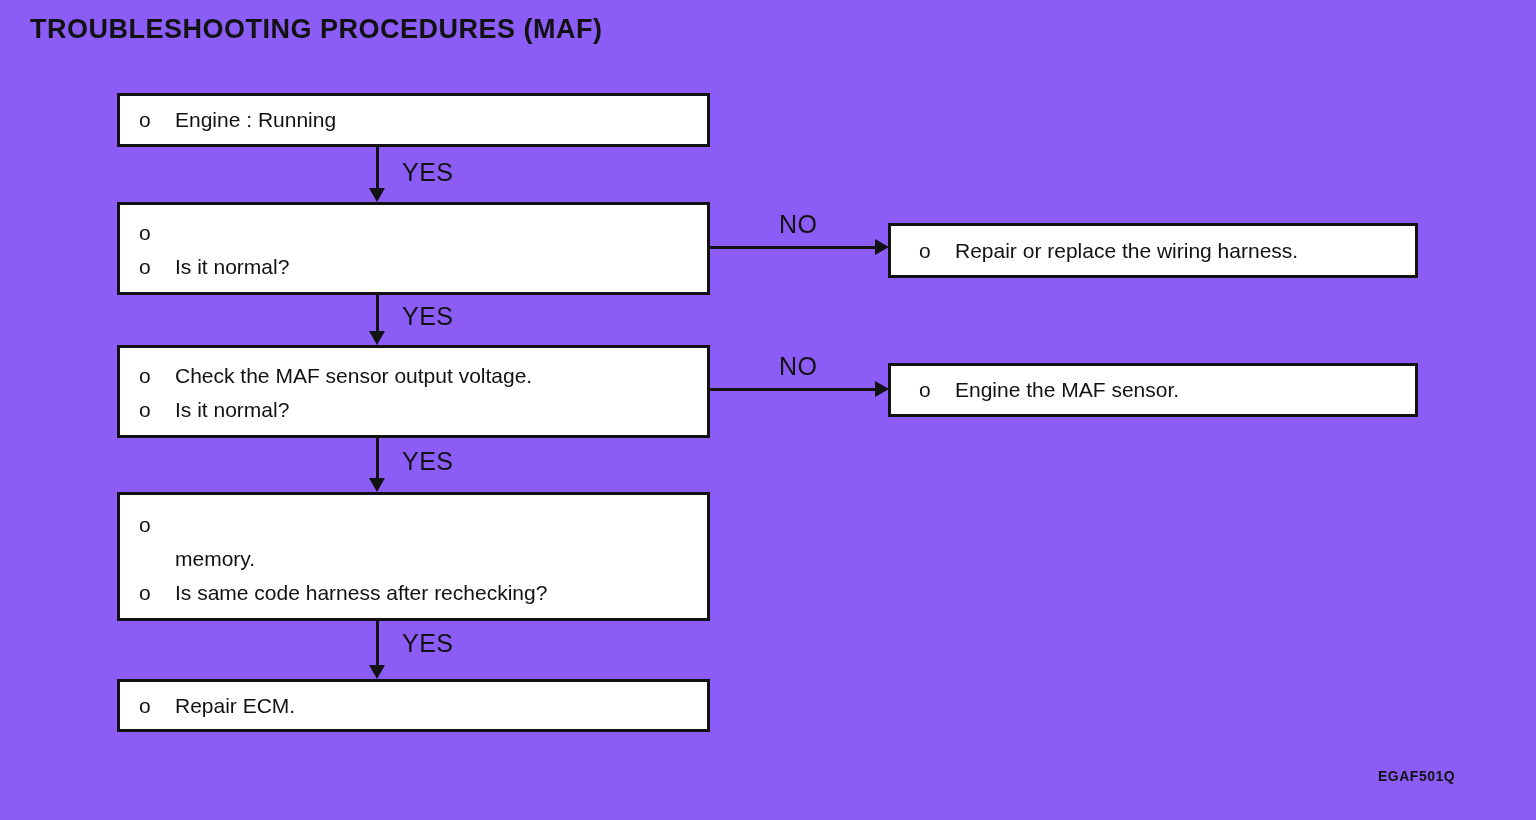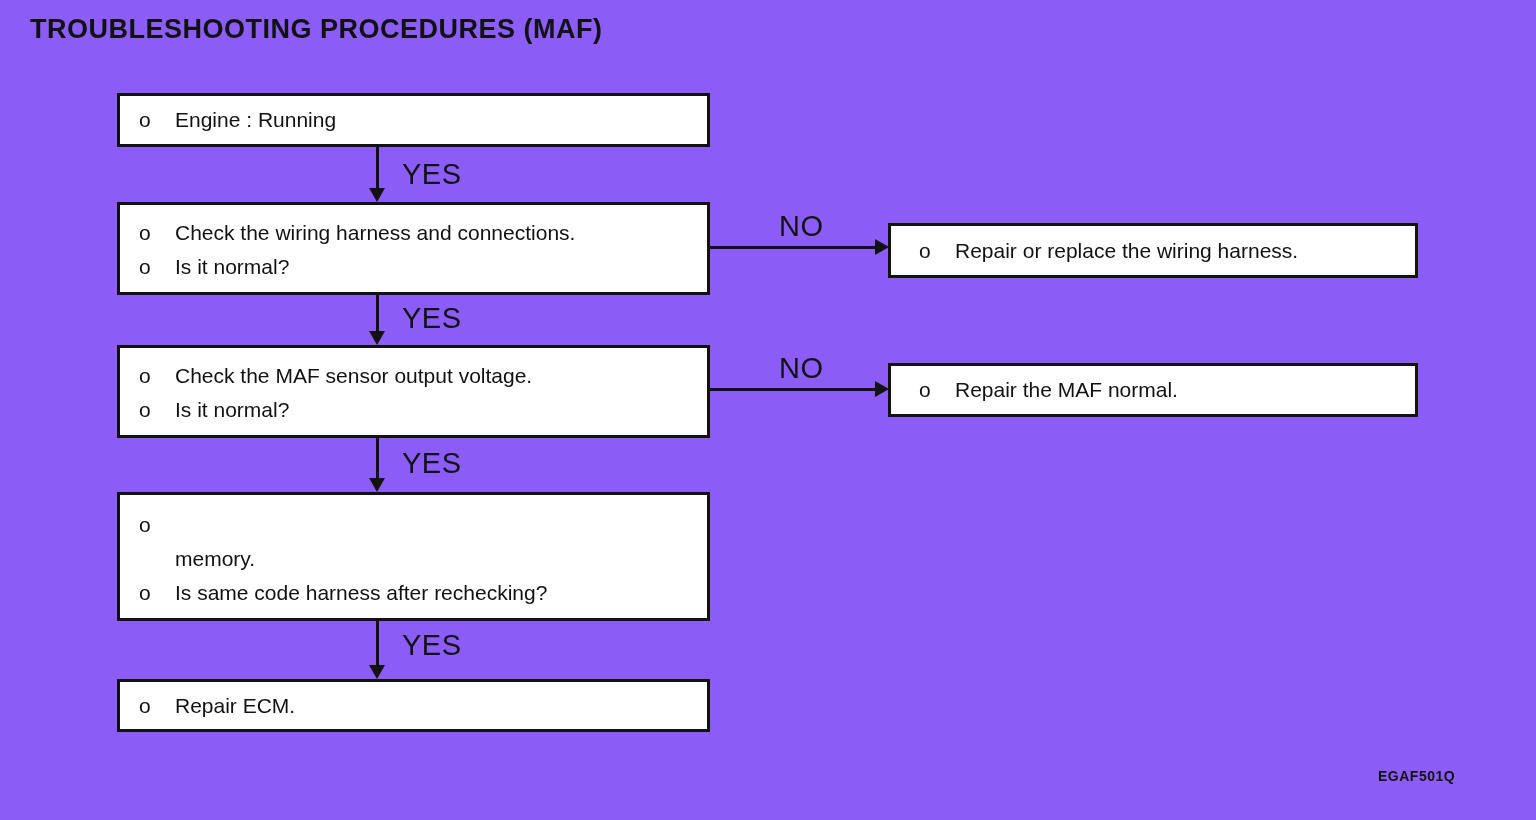--- a/index.html
+++ b/index.html
@@ -55,21 +55,21 @@
   }
   .harrow .head {
     position: absolute; right: 0; top: 0;
     width: 0; height: 0;
     border-top: 8.5px solid transparent;
     border-bottom: 8.5px solid transparent;
     border-left: 14px solid #121212;
   }
   .edge-label {
     position: absolute;
-    font-size: 29px;
+    font-size: 25px;
     letter-spacing: 0.5px;
     white-space: nowrap;
   }
   .figure-code {
     position: absolute;
     left: 1378px;
     top: 768px;
     font-size: 14px;
     font-weight: bold;
     letter-spacing: 0.5px;
@@ -91,21 +91,20 @@
 
   <div class="varrow" style="left:369px; top:147px; height:55px;">
     <div class="shaft"></div>
     <div class="head"></div>
   </div>
   <div class="edge-label" style="left:402px; top:158px;">YES</div>
 
   <div class="box" style="left:117px; top:202px; width:593px; height:93px; padding-top:11px;">
     <div class="line">
       <span class="bullet">o</span>
-      <span>Check the wiring harness and connections.</span>
     </div>
     <div class="line">
       <span class="bullet">o</span>
       <span>Is it normal?</span>
     </div>
   </div>
 
   <div class="harrow" style="left:709px; top:239px; width:180px;">
     <div class="shaft"></div>
     <div class="head"></div>
@@ -138,21 +137,21 @@
 
   <div class="harrow" style="left:709px; top:381px; width:180px;">
     <div class="shaft"></div>
     <div class="head"></div>
   </div>
   <div class="edge-label" style="left:779px; top:352px;">NO</div>
 
   <div class="box single rightcol" style="left:888px; top:363px; width:530px; height:54px;">
     <div class="line">
       <span class="bullet">o</span>
-      <span>Repair the MAF normal.</span>
+      <span>Engine the MAF sensor.</span>
     </div>
   </div>
 
   <div class="varrow" style="left:369px; top:438px; height:54px;">
     <div class="shaft"></div>
     <div class="head"></div>
   </div>
   <div class="edge-label" style="left:402px; top:447px;">YES</div>
 
   <div class="box" style="left:117px; top:492px; width:593px; height:129px; padding-top:13px;">

